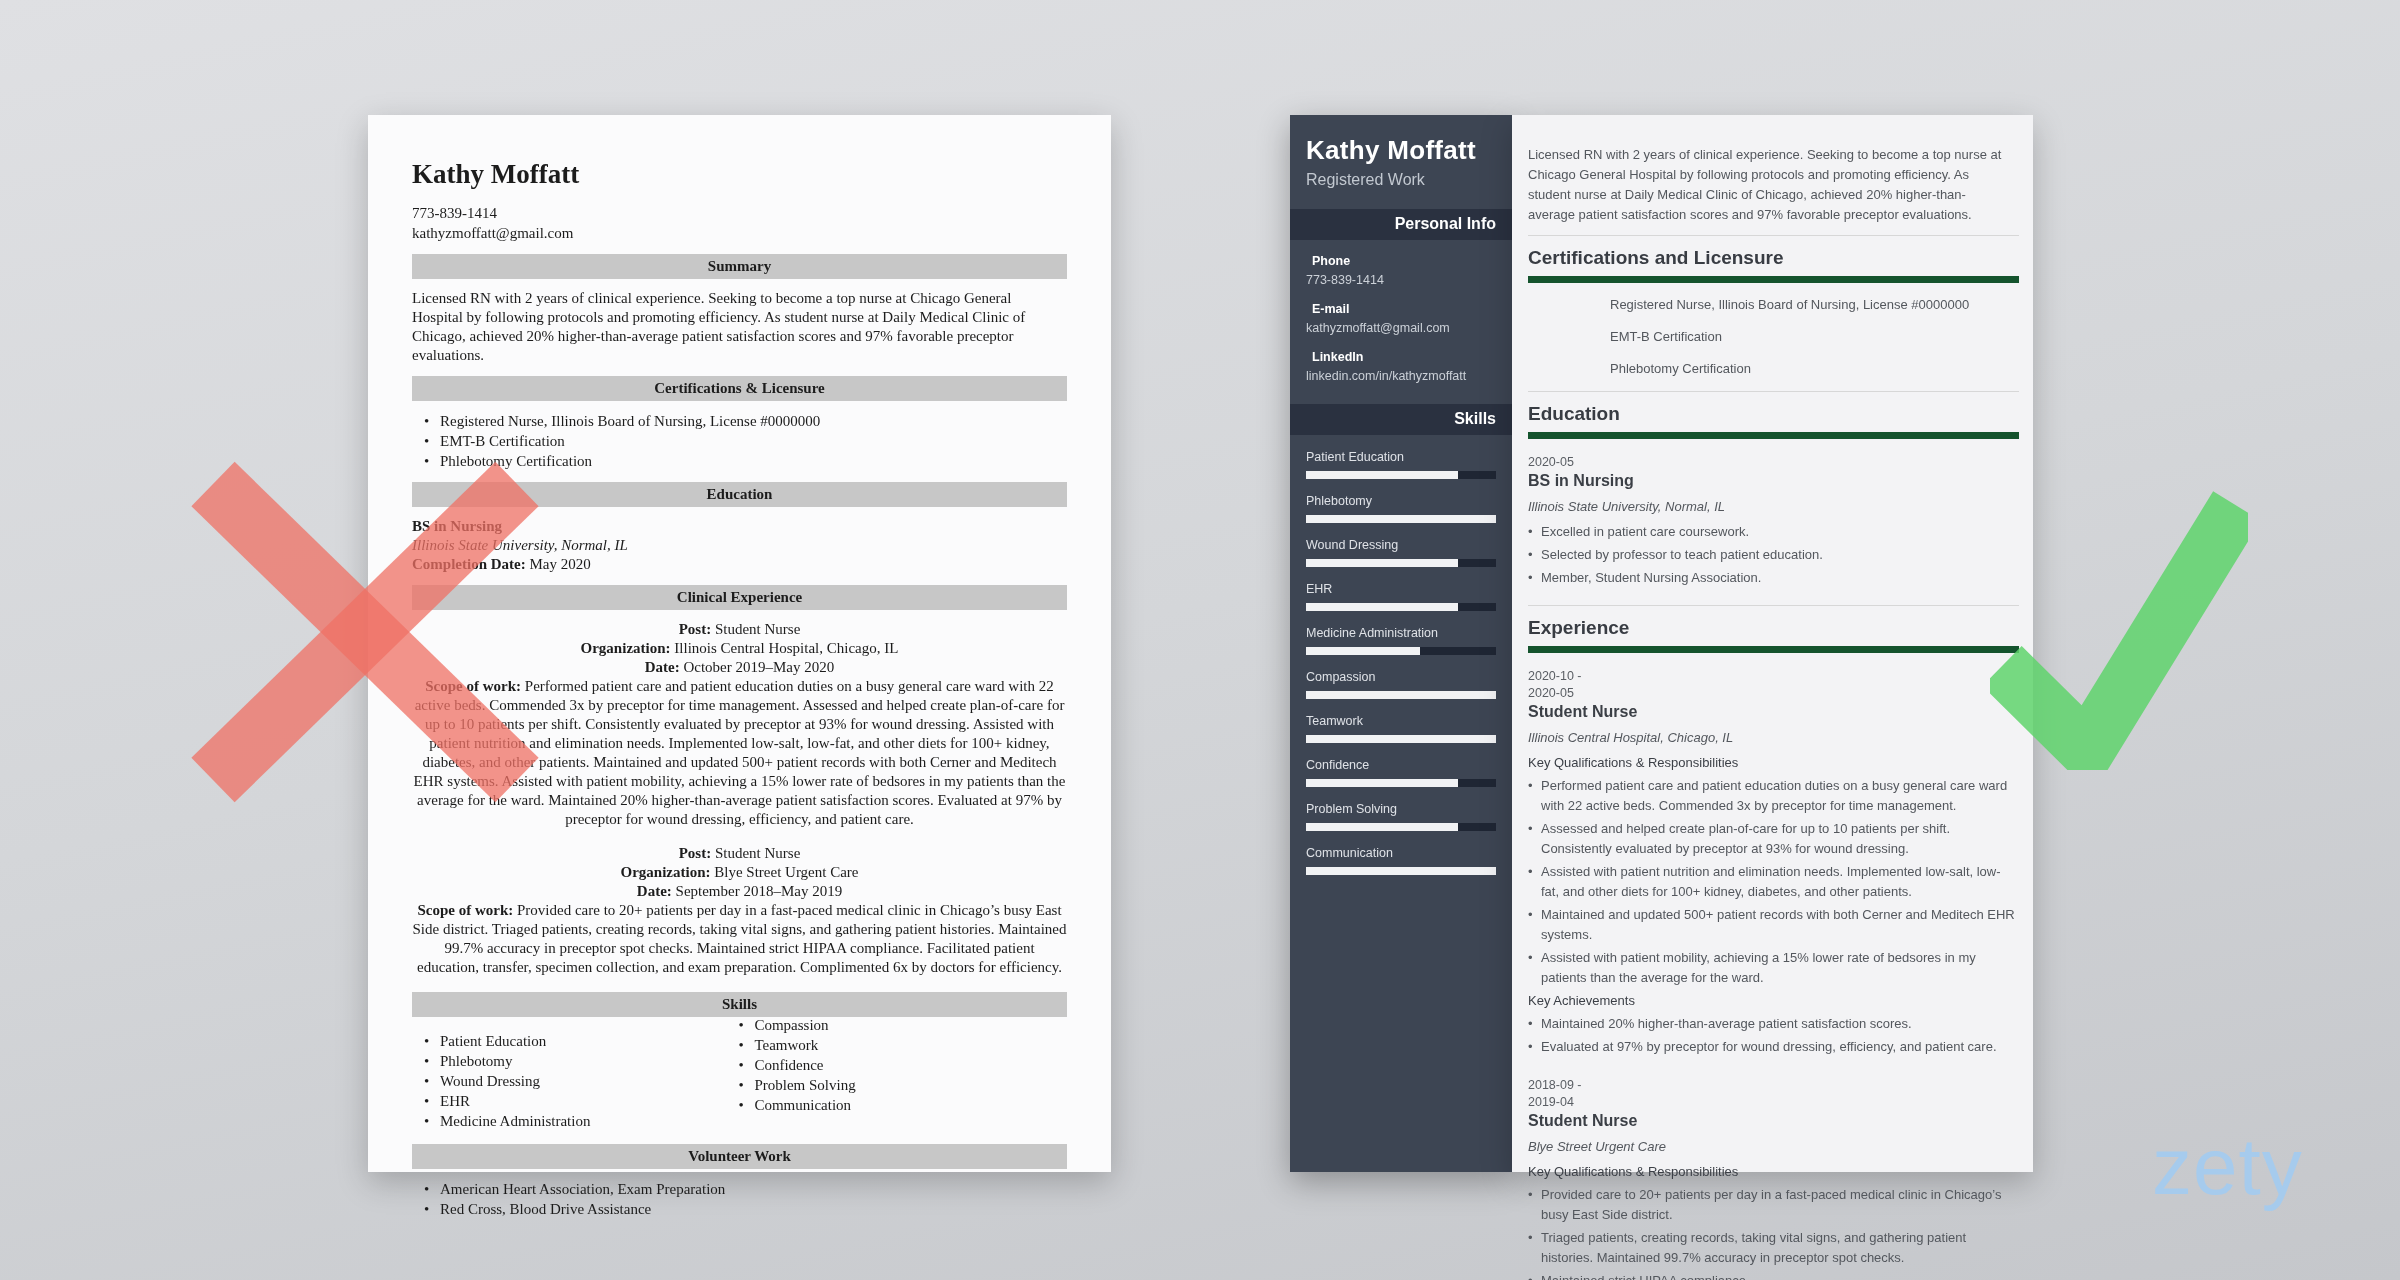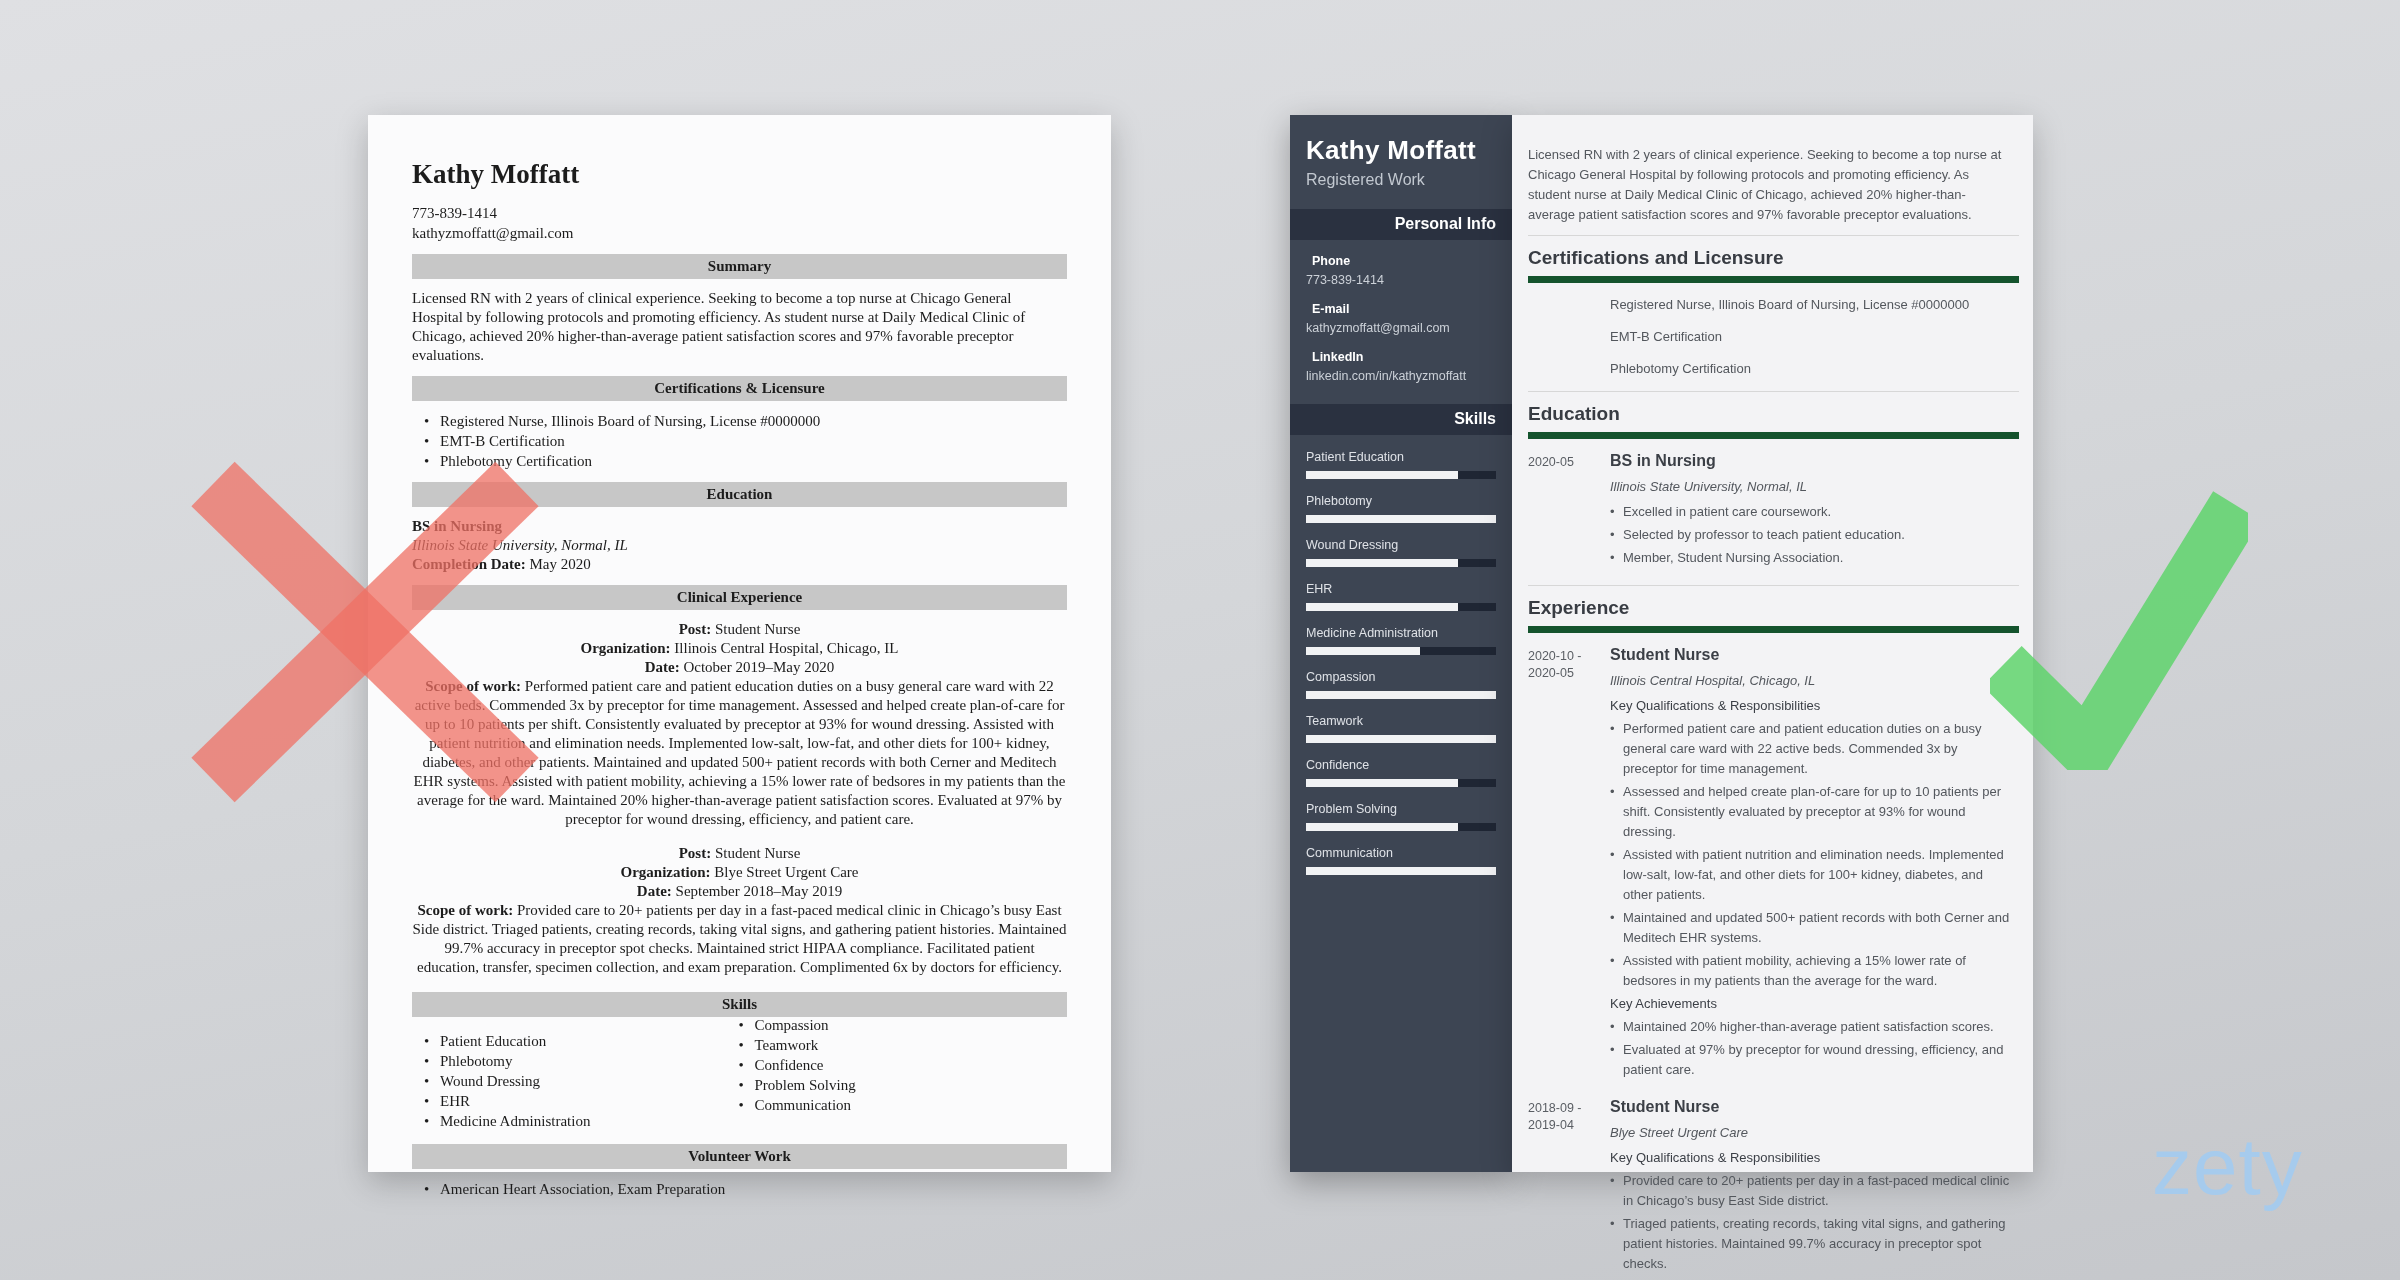--- a/index.html
+++ b/index.html
@@ -76,21 +76,21 @@
   }
   .r-summary{margin-bottom:10px;padding-right:8px;}
   .r-h{
     font-size:19px;line-height:22px;font-weight:bold;color:#383c43;
     border-top:1px solid #d7d7d7;border-bottom:7px solid #14532d;
     padding:11px 0 7px 0;margin-bottom:12px;
   }
   .r-indent{margin-left:82px;}
   .r-cert-list div{margin-bottom:12px;}
   .r-section{margin-bottom:6px;}
-  .r-row{display:flex;margin-bottom:14px;}
+  .r-row{display:flex;margin-bottom:14px;flex-direction:column;}
   .r-date{width:82px;flex:none;font-size:12.5px;color:#5a5e64;padding-top:3px;line-height:17px;}
   .r-body{flex:1;padding-right:4px;}
   .r-degree{font-size:16px;font-weight:bold;color:#3b3f46;margin-bottom:7px;line-height:19px;}
   .r-school{font-style:italic;margin-bottom:5px;}
   ul.r-bullets{list-style:none;}
   ul.r-bullets li{position:relative;padding-left:13px;margin-bottom:3px;}
   ul.r-bullets li::before{content:"\2022";position:absolute;left:0;}
   .r-kq{font-weight:normal;color:#3b3f46;margin:2px 0 3px 0;}
 
   
@@ -160,20 +160,21 @@
         <li>Teamwork</li>
         <li>Confidence</li>
         <li>Problem Solving</li>
         <li>Communication</li>
       </ul>
   </div>
 
   <div class="lbar">Volunteer Work</div>
   <ul class="lbullets">
       <li>American Heart Association, Exam Preparation</li>
+      <li>Red Cross, Blood Drive Assistance</li>
     </ul>
 </div>
 
 <div class="page" id="sidebar">
   <div class="sb-pad">
     <div class="sb-name">Kathy Moffatt</div>
     <div class="sb-title">Registered Work</div>
   </div>
   <div class="sb-band">Personal Info</div>
   <div class="sb-pad">

